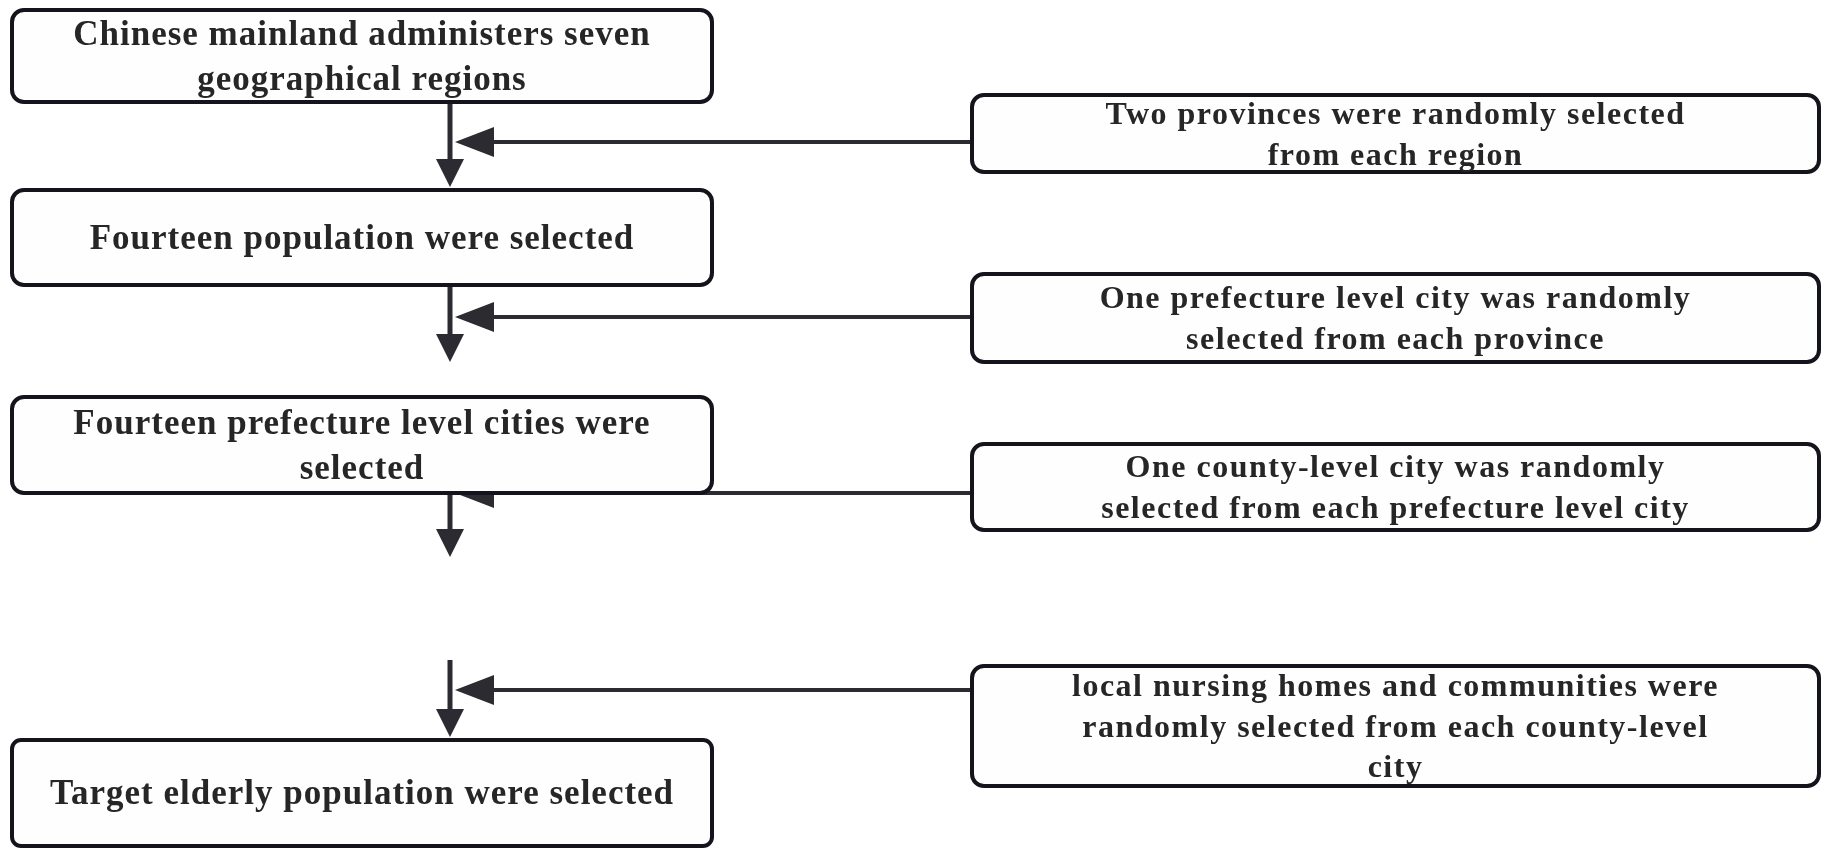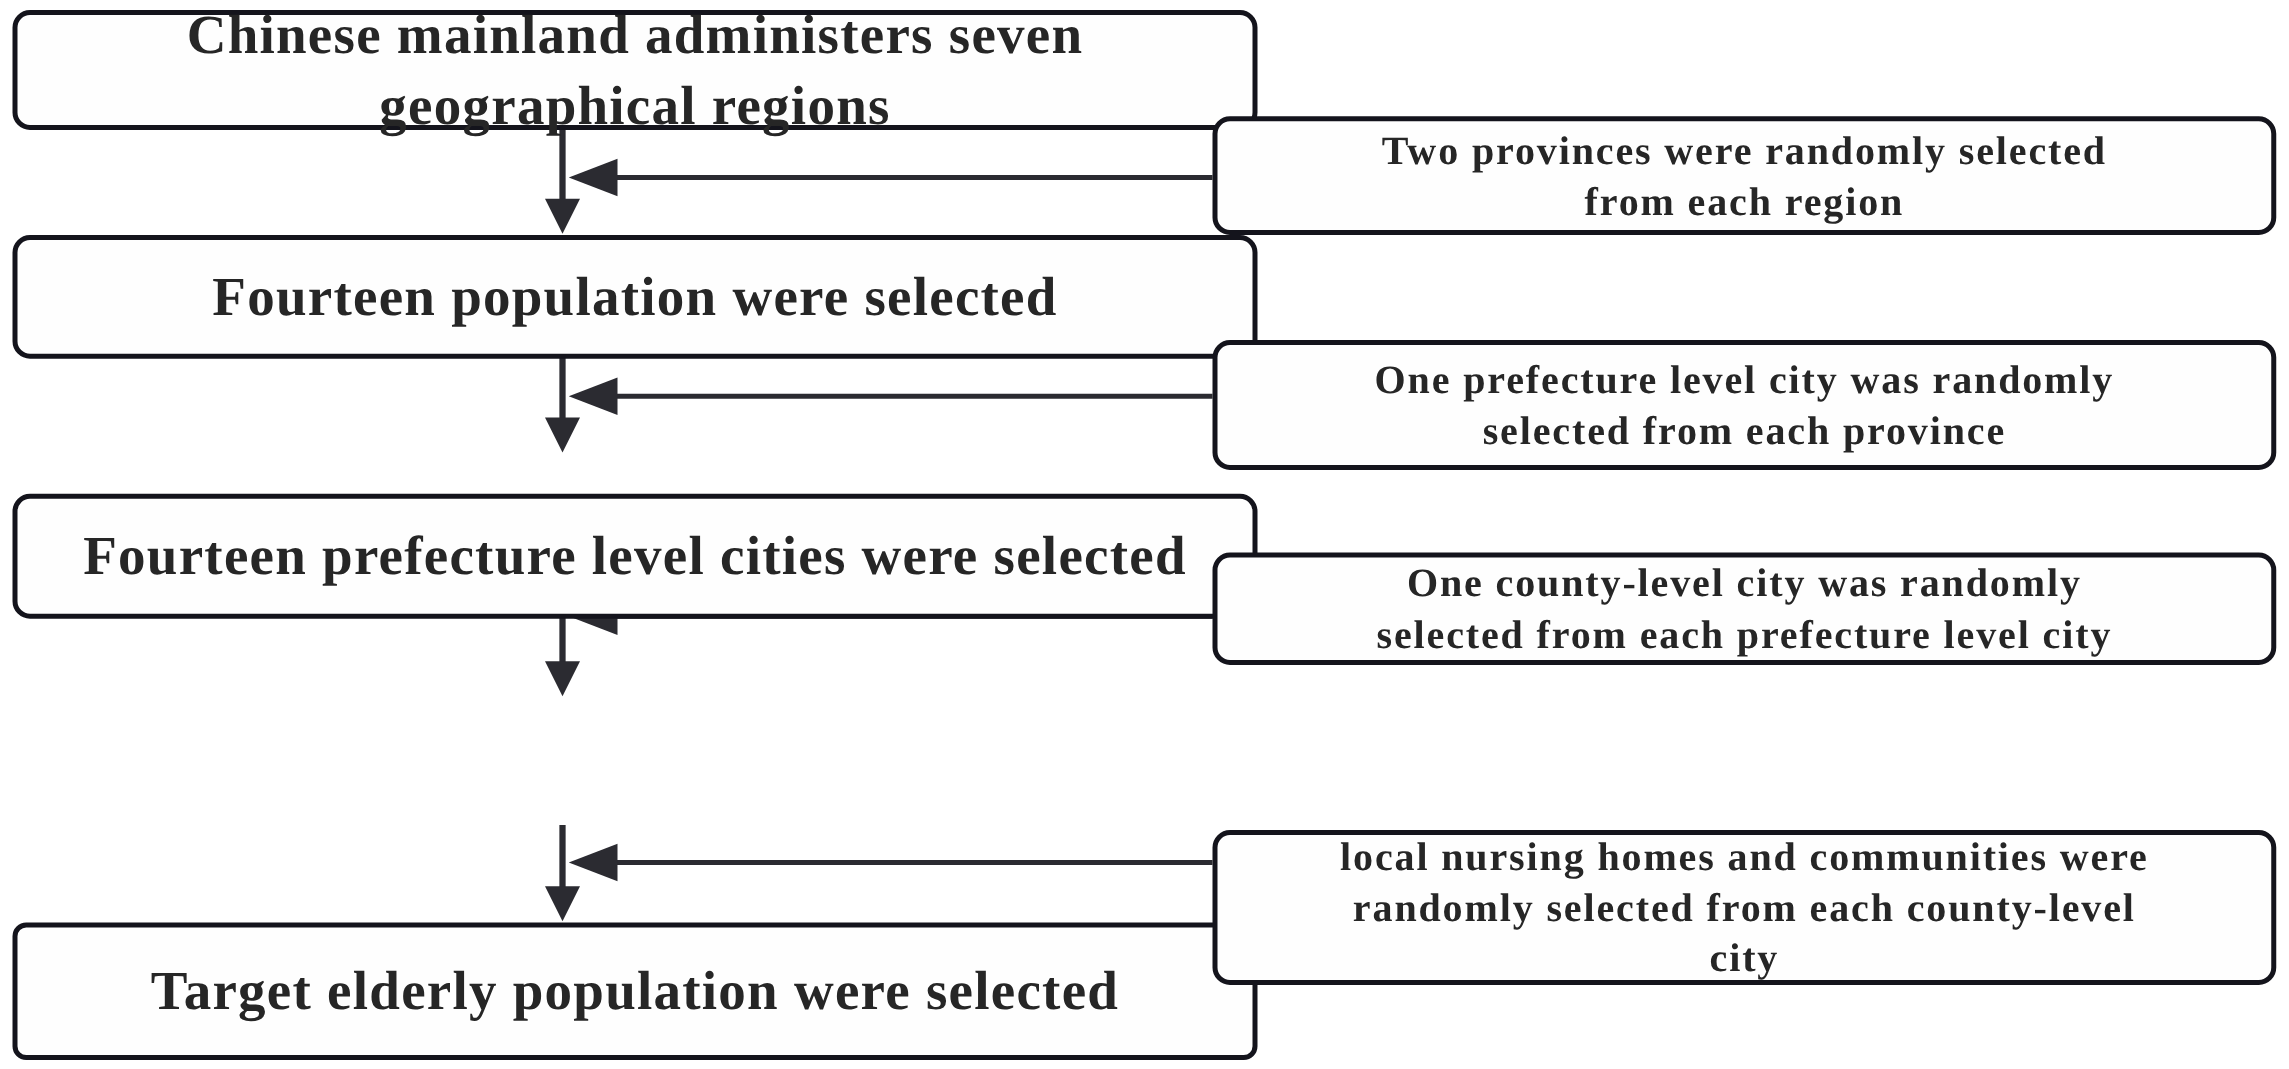--- a/index.html
+++ b/index.html
@@ -21,39 +21,39 @@
     align-items: center;
     justify-content: center;
     text-align: center;
     font-weight: bold;
     color: #262626;
     white-space: pre-line;
     padding: 0 16px;
   }
   .left-box {
     left: 10px;
-    width: 996px;
-    font-size: 44px;
+    width: 704px;
+    font-size: 35px;
     letter-spacing: 1px;
     line-height: 1.3;
   }
   .right-box {
     left: 970px;
     width: 851px;
     font-size: 32px;
     letter-spacing: 1.5px;
     line-height: 1.28;
   }
   #step-1 { top: 8px;   height: 96px;  }
   #step-2 { top: 188px; height: 99px;  }
   #step-3 { top: 363px; height: 100px; margin-top: 32px; }
   #step-4 { top: 558px; height: 104px; }
   #step-5 { top: 738px; height: 110px; border-radius: 11px; }
-  #note-1 { top: 93px;  height: 95px; font-family: Liberation Serif, serif;  }
-  #note-2 { top: 272px; height: 104px;  }
+  #note-1 { top: 93px;  height: 81px; font-family: Liberation Serif, serif;  }
+  #note-2 { top: 272px; height: 92px;  }
   #note-3 { top: 442px; height: 90px; }
   #note-4 { top: 664px; height: 124px; }
   #connector-layer {
     position: absolute;
     left: 0; top: 0;
     width: 1831px; height: 855px;
     pointer-events: none;
   }
   .connector line { stroke: #2b2b31; }
   .connector polygon { fill: #2b2b31; stroke: none; }

